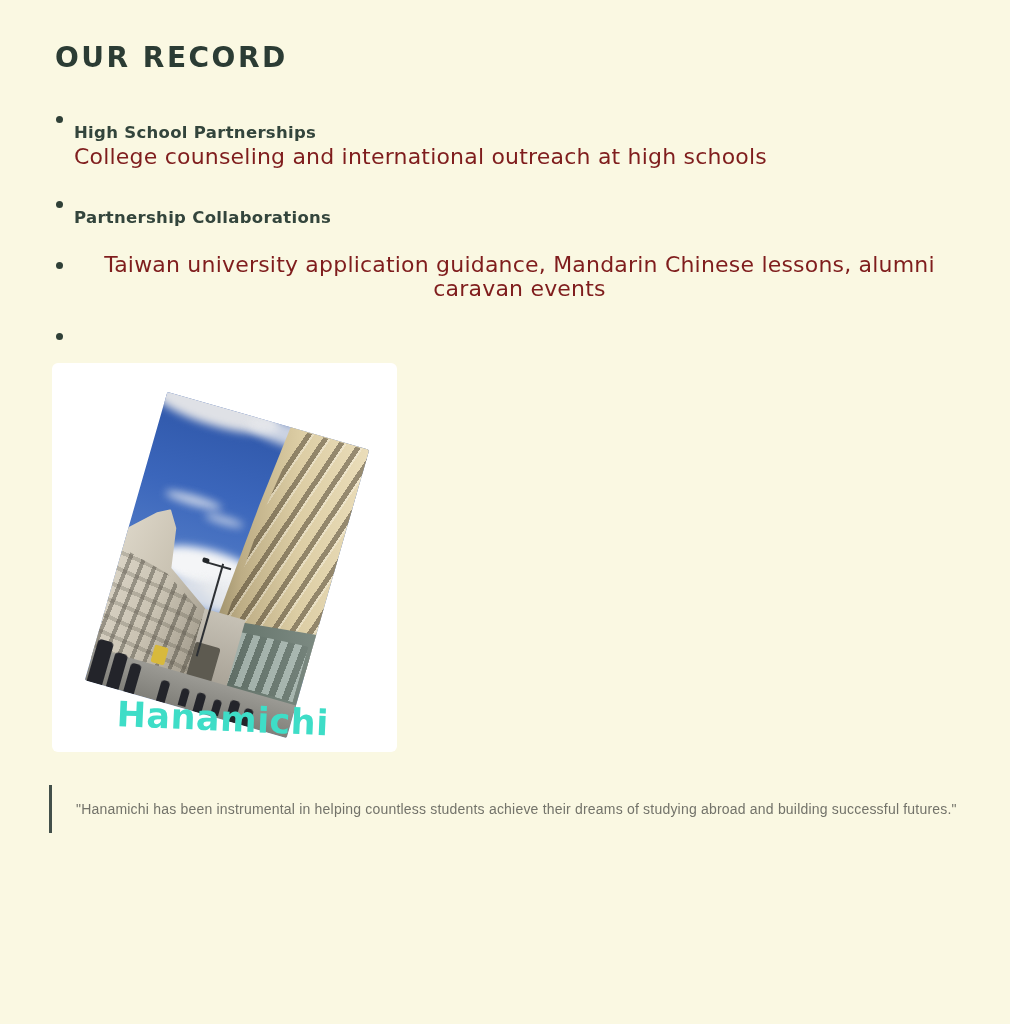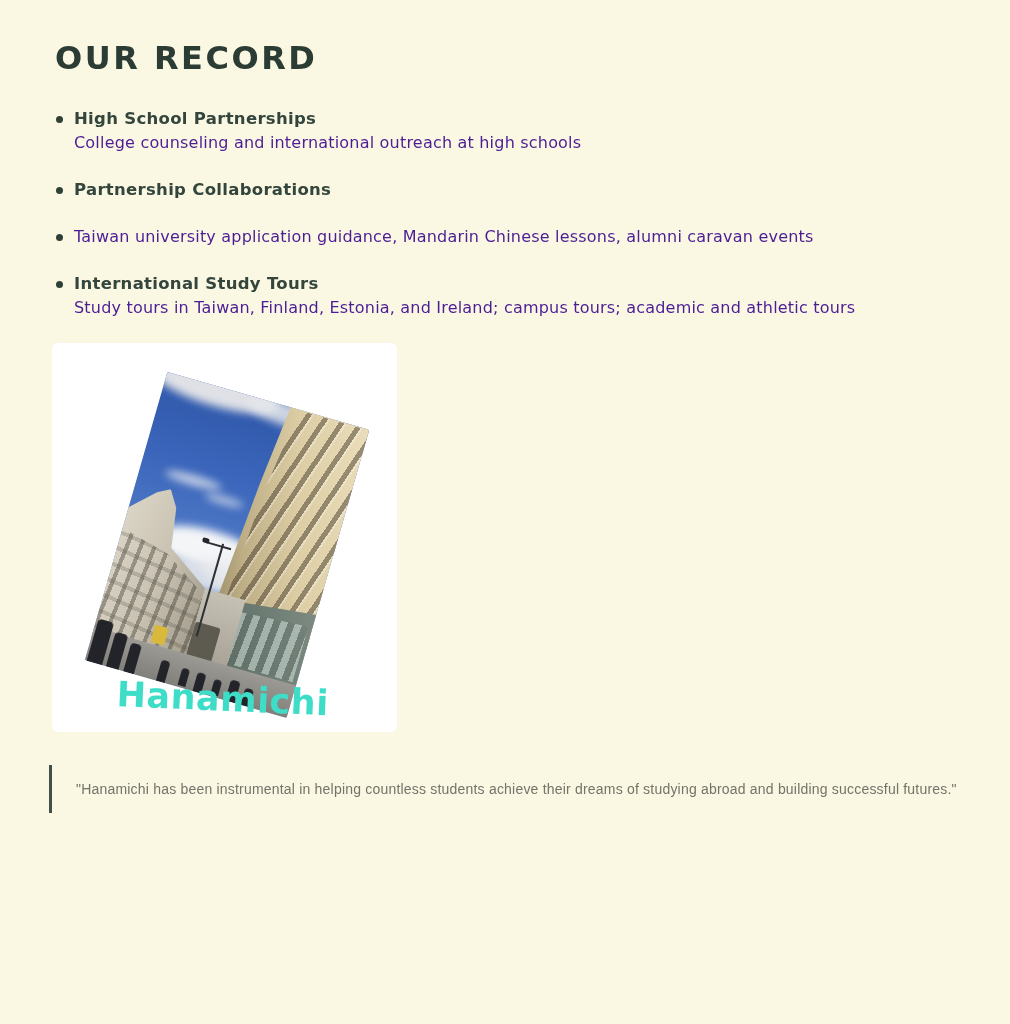--- a/index.html
+++ b/index.html
@@ -6,21 +6,21 @@
   html,body { width:1010px; height:1024px; }
   body {
     background:#faf8e2;
     font-family:"DejaVu Sans","Liberation Sans",sans-serif;
     color:#344639;
     overflow:hidden;
   }
   .page { padding:42px 45px 0 55px; }
 
   h1.page-title {
-    font-size:32px;
+    font-size:28px;
     line-height:32px;
     font-weight:bold;
     letter-spacing:2.5px;
     color:#2b3c34;
     margin:0 0 33px 0;
   }
 
   ul.record-list { list-style:none; }
   ul.record-list li {
     display:flex;
@@ -34,26 +34,28 @@
     background:#2f4037;
     margin:9px 11px 0 1px;
   }
   .item-text { max-width:893px; }
   .item-title {
     font-size:16.5px;
     line-height:24px;
     font-weight:600;
     letter-spacing:0.3px;
     color:#33453c;
+    margin-top:14px;
   }
   .item-desc {
-    font-size:16px;
+    font-size:22px;
     line-height:24px;
     letter-spacing:0.2px;
-    color:#4c1d95;
+    color:#7f1d1d;
+    text-align:center;
   }
 
   
   .photo-card {
     position:relative;
     width:345px; height:389px;
     margin:10px 0 0 -3px;
     background:#ffffff;
     border-radius:6px;
     overflow:hidden;
@@ -169,24 +171,20 @@
       </div>
     </li>
     <li>
       <span class="bullet"></span>
       <div class="item-text">
         <div class="item-desc">Taiwan university application guidance, Mandarin Chinese lessons, alumni caravan events</div>
       </div>
     </li>
     <li>
       <span class="bullet"></span>
-      <div class="item-text">
-        <div class="item-title">International Study Tours</div>
-        <div class="item-desc">Study tours in Taiwan, Finland, Estonia, and Ireland; campus tours; academic and athletic tours</div>
-      </div>
     </li>
   </ul>
 
   <div class="photo-card">
     <div class="photo">
 
       <div class="cloud" style="left:-12px; top:-14px; width:130px; height:34px; background:#dfe1e6;"></div>
       <div class="cloud" style="left:86px; top:-4px; width:104px; height:24px; background:#e6e8ec; opacity:.85;"></div>
       <div class="cloud" style="left:26px; top:92px; width:58px; height:10px; opacity:.8;"></div>
       <div class="cloud" style="left:70px; top:104px; width:40px; height:8px; opacity:.7;"></div>

